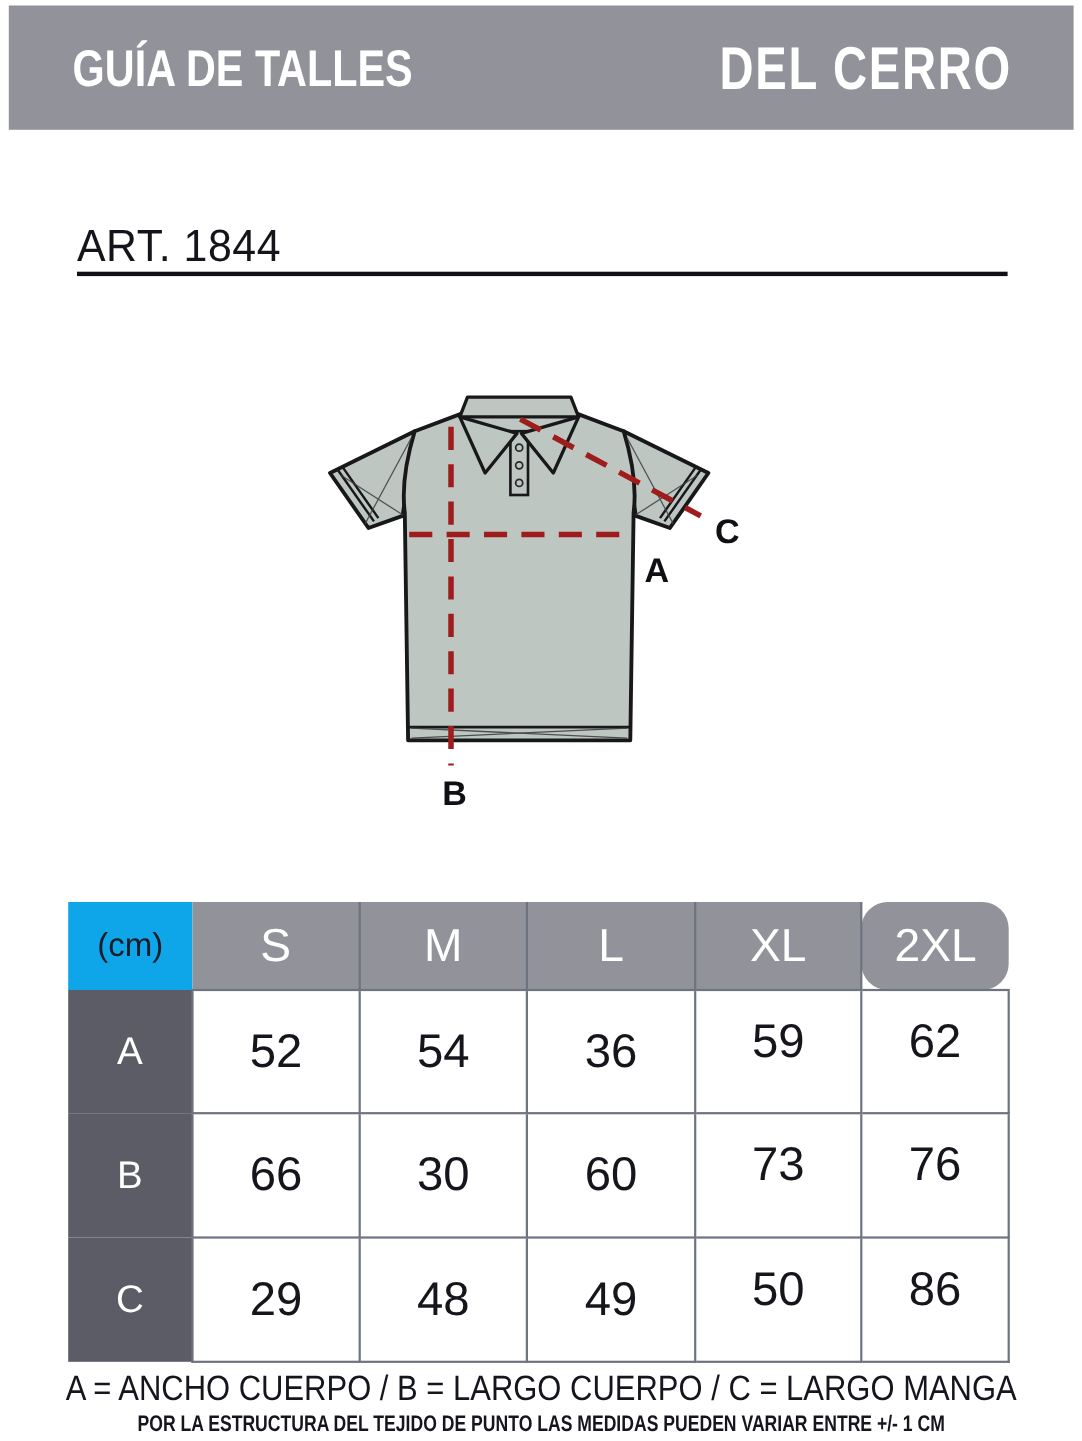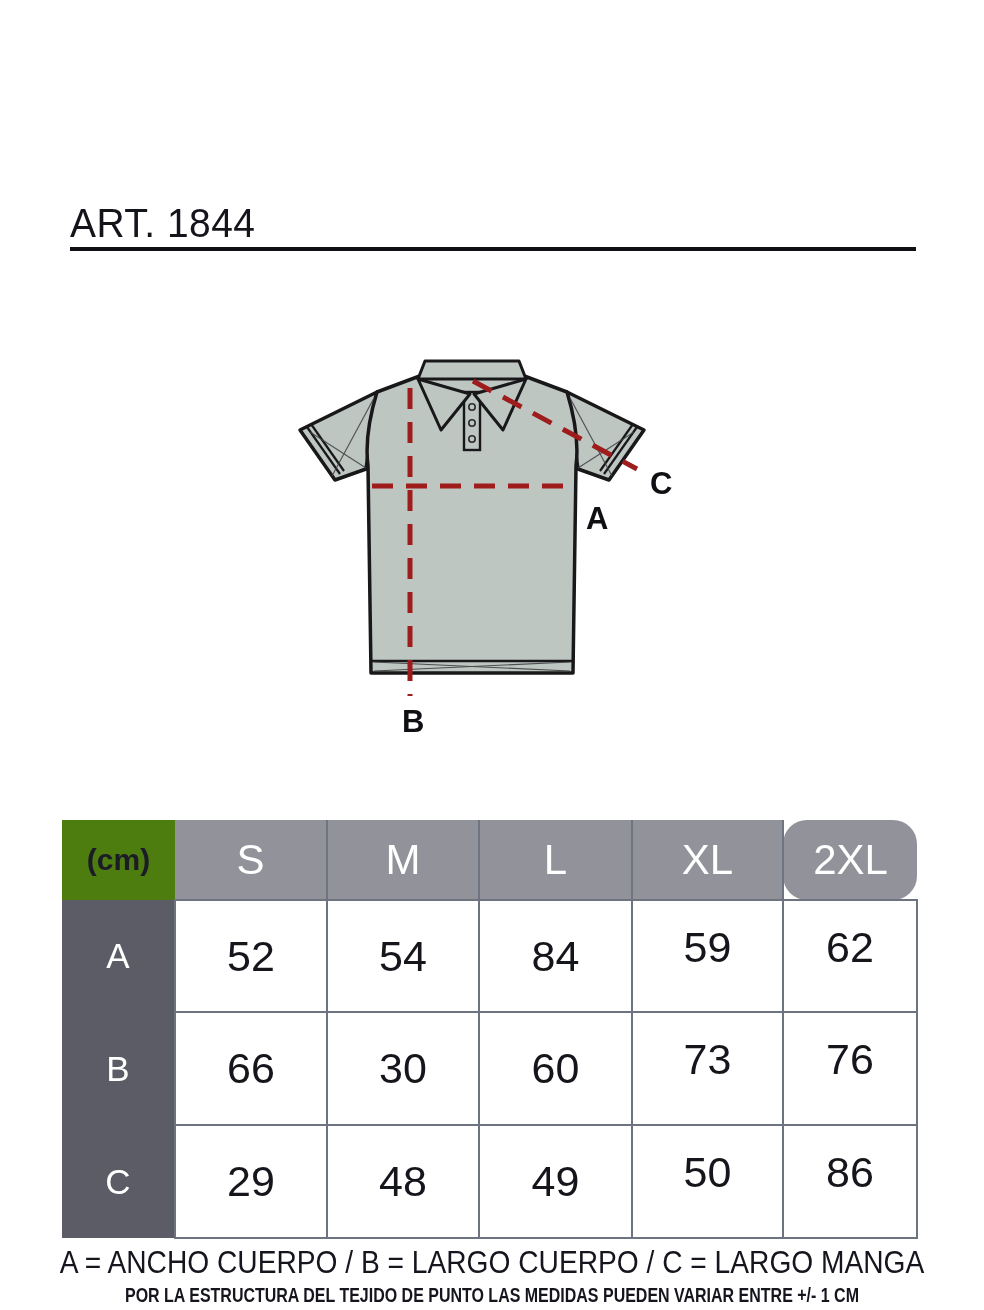--- a/index.html
+++ b/index.html
@@ -39,21 +39,21 @@
   table.sizes col.c-s{width:152px;}
   table.sizes col.c-m{width:152px;}
   table.sizes col.c-l{width:153px;}
   table.sizes col.c-xl{width:151px;}
   table.sizes col.c-2xl{width:134px;}
   table.sizes tr.hdr{height:80px;}
   table.sizes tr.r-a{height:112px;}
   table.sizes tr.r-b{height:113px;}
   table.sizes tr.r-c{height:113px;}
   th.cm{
-    background:#4d7c0f;border:none;color:#1B1C28;font-size:30px;font-weight:700;
+    background:#0ea5e9;border:none;color:#1B1C28;font-size:30px;font-weight:400;
     text-align:center;vertical-align:middle;
   }
   th.size{
     background:#92939A;color:#fff;font-size:42px;font-weight:400;text-align:center;
     vertical-align:middle;border:2px solid #6E7380;border-top:none;
   }
   th.size.first{border-left:none;}
   th.size.last{border-right:none;border-radius:24px;}
   td.rl{
     background:#5B5C66;color:#fff;font-size:35px;font-weight:400;text-align:center;
@@ -75,20 +75,24 @@
     position:absolute;left:0;top:1283px;width:984px;text-align:center;
     font-size:20.5px;font-weight:700;color:#15151E;white-space:nowrap;
     transform:scaleX(.78);transform-origin:center top;
   }
 </style>
 </head>
 <body>
 
 <div class="page">
 
+  <header class="topbar">
+    <div class="title">GUÍA DE TALLES</div>
+    <div class="brand">DEL CERRO</div>
+  </header>
 
   <div class="art">ART. 1844</div>
   <div class="art-rule"></div>
 
   <svg class="shirt" viewBox="280 340 420 400" xmlns="http://www.w3.org/2000/svg">
 
     <path d="M 377 392 L 300 430 L 335 480 L 366 469 Z" fill="#BEC6C2" stroke="#18181A" stroke-width="3.5" stroke-linejoin="round"></path>
     <path d="M 567 392 L 644 430 L 609 480 L 578 469 Z" fill="#BEC6C2" stroke="#18181A" stroke-width="3.5" stroke-linejoin="round"></path>
 
     <path d="M 377 392 L 425 374 L 519 374 L 567 392 Q 580 435 576 466 L 573 673 L 371 673 L 368 466 Q 364 435 377 392 Z" fill="#BEC6C2" stroke="#18181A" stroke-width="3.5" stroke-linejoin="round"></path>
@@ -148,21 +152,21 @@
       <th class="size first">S</th>
       <th class="size">M</th>
       <th class="size">L</th>
       <th class="size">XL</th>
       <th class="size last">2XL</th>
     </tr>
     <tr class="r-a">
       <td class="rl">A</td>
       <td class="v"><span class="num">52</span></td>
       <td class="v"><span class="num">54</span></td>
-      <td class="v"><span class="num">84</span></td>
+      <td class="v"><span class="num">36</span></td>
       <td class="v hi"><span class="num">59</span></td>
       <td class="v hi"><span class="num">62</span></td>
     </tr>
     <tr class="r-b">
       <td class="rl">B</td>
       <td class="v"><span class="num">66</span></td>
       <td class="v"><span class="num">30</span></td>
       <td class="v"><span class="num">60</span></td>
       <td class="v hi"><span class="num">73</span></td>
       <td class="v hi"><span class="num">76</span></td>

